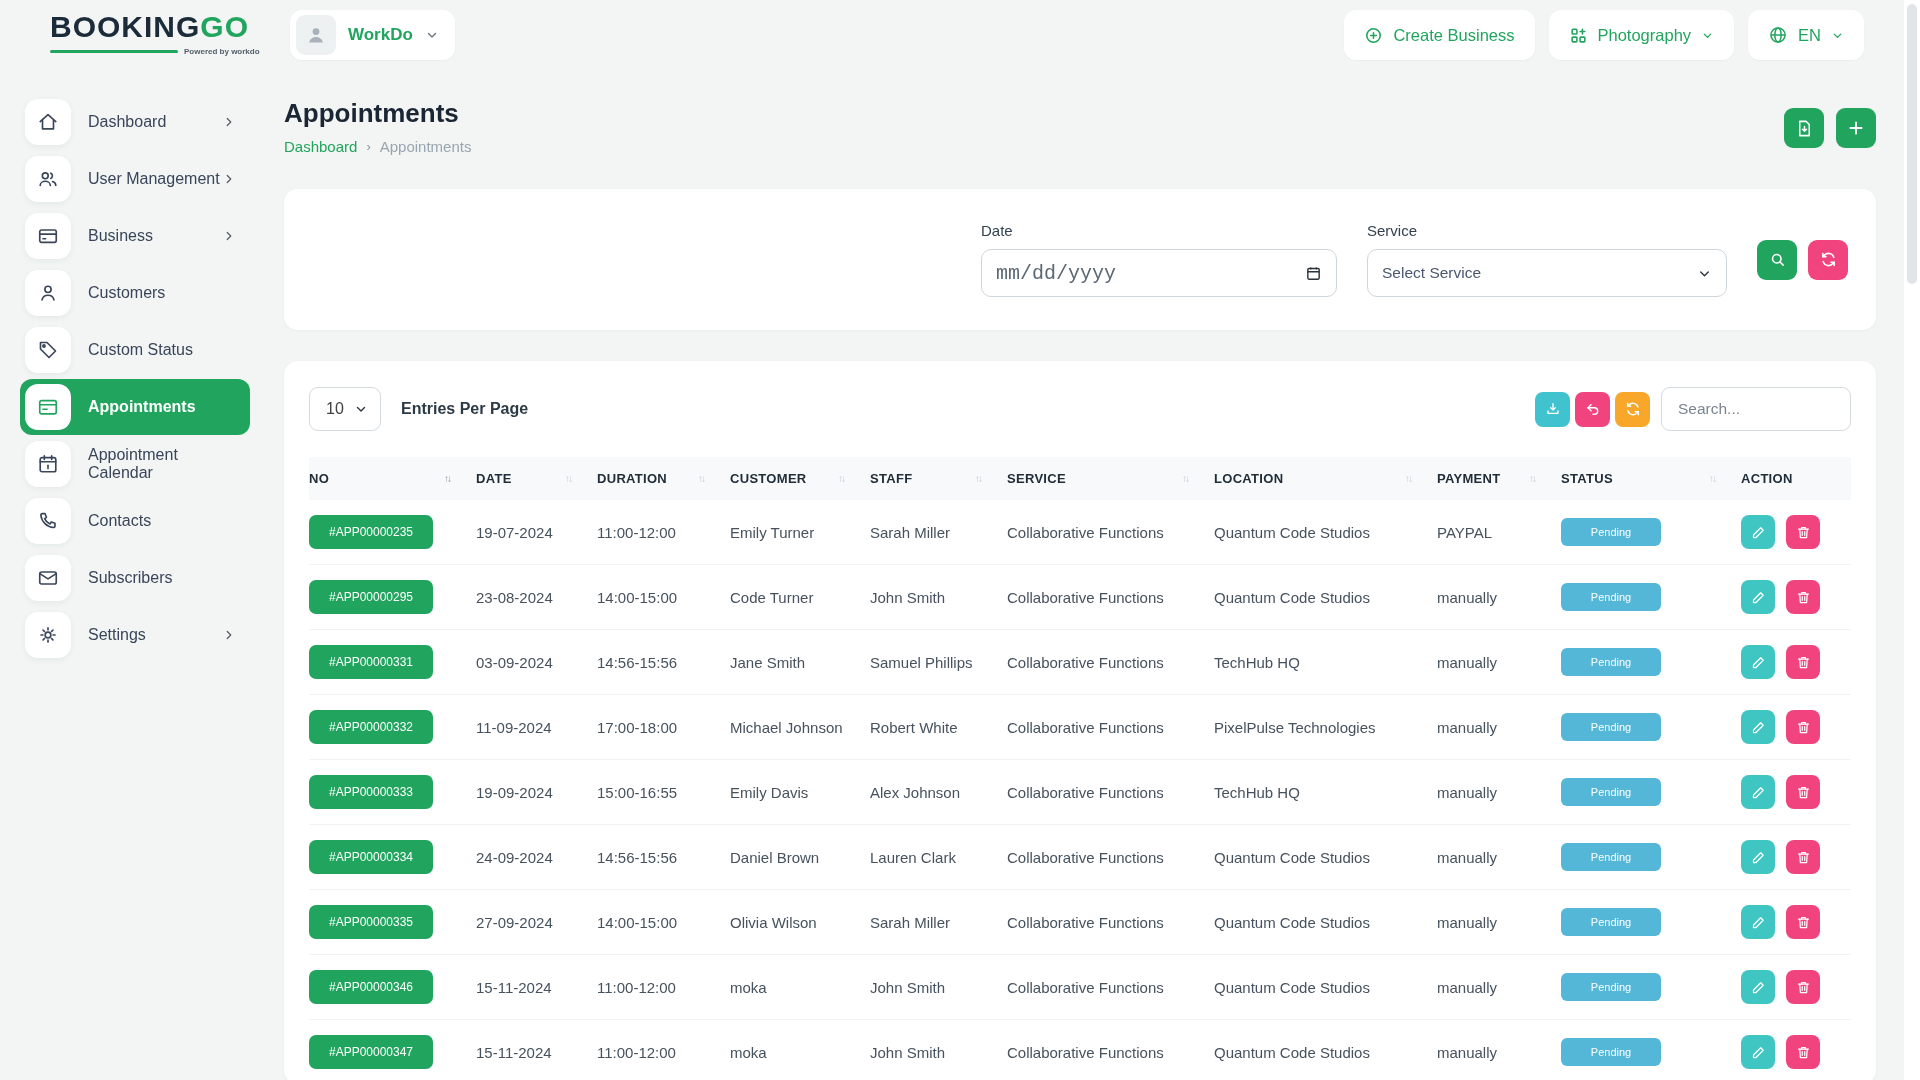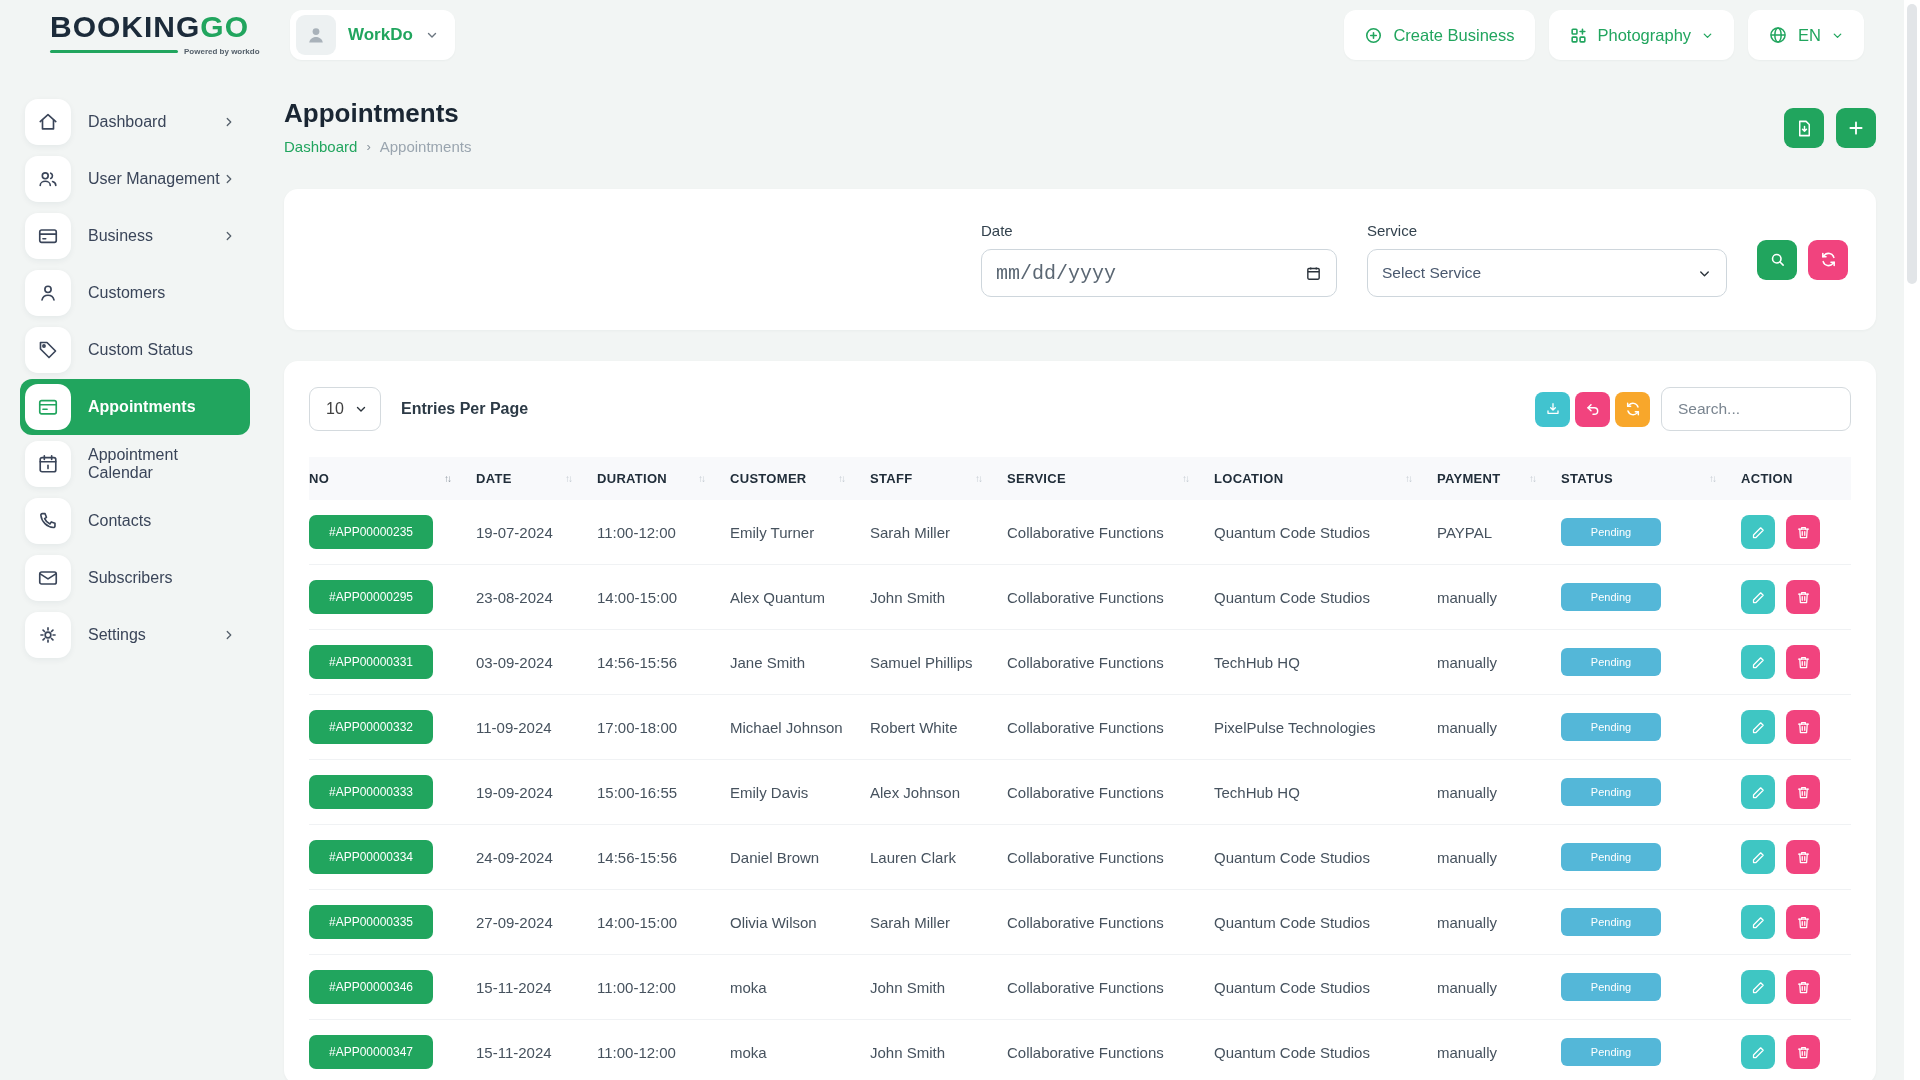--- a/index.html
+++ b/index.html
@@ -436,21 +436,21 @@
                   <path d="M10 10.5v6M14 10.5v6"></path>
                 </svg>
               </button>
             </td>
           </tr>
 
           <tr>
             <td><span class="no-badge">#APP00000295</span></td>
             <td>23-08-2024</td>
             <td>14:00-15:00</td>
-            <td>Alex Quantum</td>
+            <td>Code Turner</td>
             <td>John Smith</td>
             <td>Collaborative Functions</td>
             <td>Quantum Code Studios</td>
             <td>manually</td>
             <td class="status-cell"><span class="status-badge">Pending</span></td>
             <td>
               <button class="row-btn edit">
                 <svg width="15" height="15" viewBox="0 0 24 24" fill="none" stroke="#fff" stroke-width="2" stroke-linecap="round" stroke-linejoin="round">
                   <path d="M15.5 4.5l4 4L8 20H4v-4L15.5 4.5z"></path>
                 </svg>

